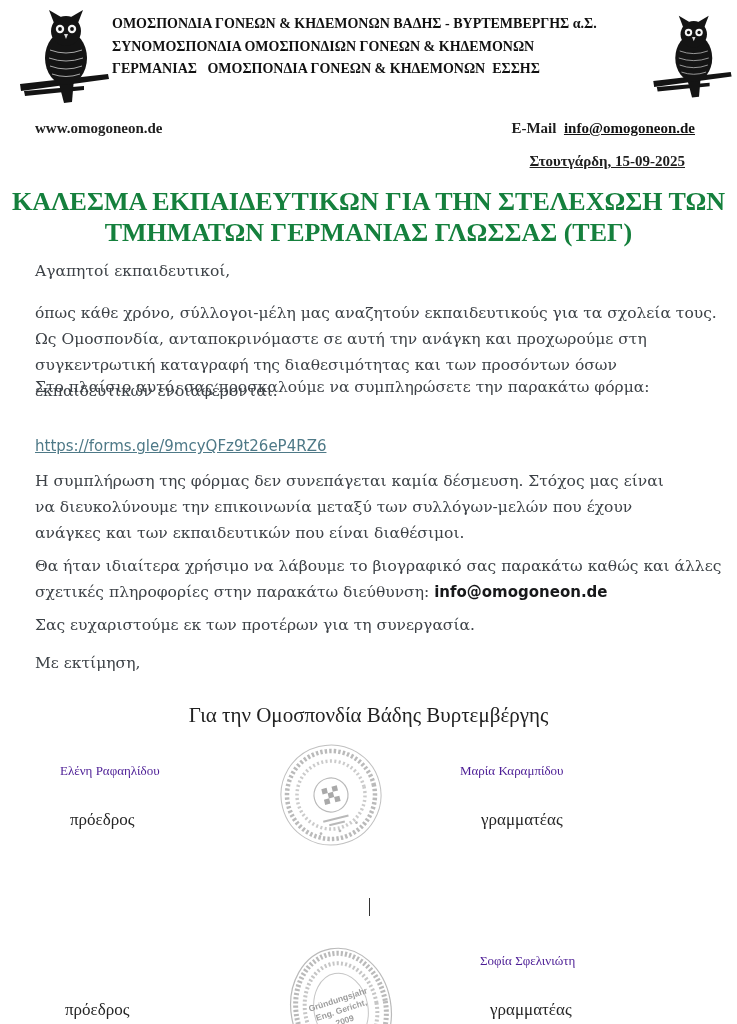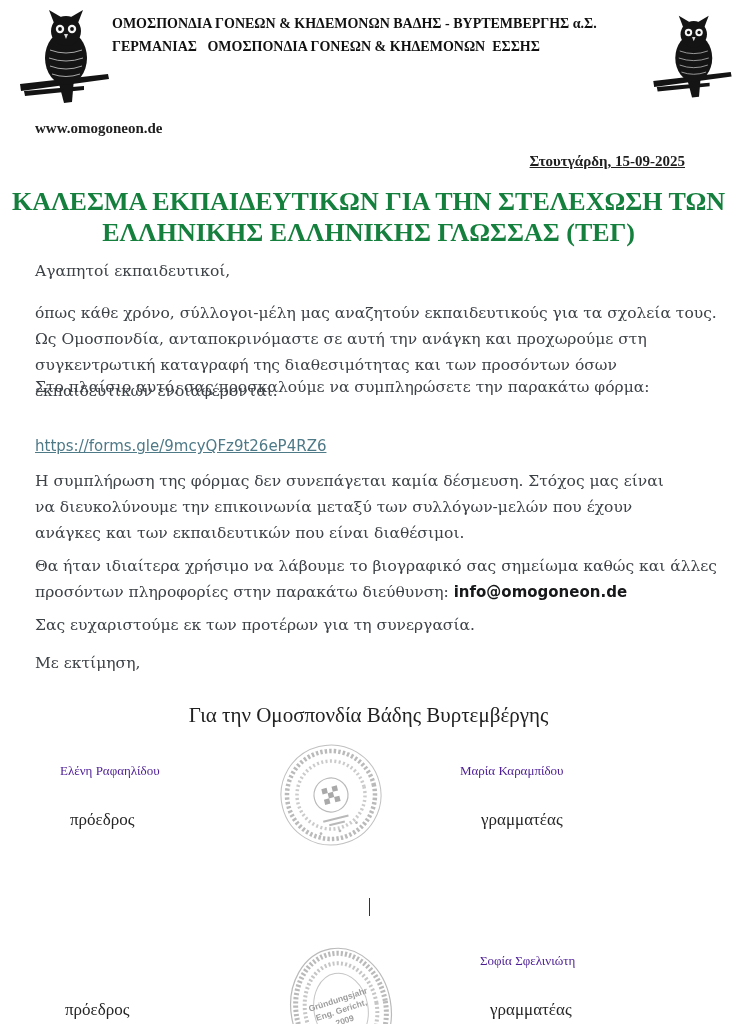--- a/index.html
+++ b/index.html
@@ -90,49 +90,54 @@
     <g stroke="#ffffff" stroke-width="0.9" opacity="0.7">
       <path d="M36 42 Q52 48 68 42" fill="none"></path>
       <path d="M35 50 Q52 56 69 50" fill="none"></path>
       <path d="M36 58 Q52 64 68 58" fill="none"></path>
       <path d="M38 66 Q52 71 66 66" fill="none"></path>
     </g>
   </svg>
 
   <div class="org-block">
     <div>ΟΜΟΣΠΟΝΔΙΑ ΓΟΝΕΩΝ &amp; ΚΗΔΕΜΟΝΩΝ ΒΑΔΗΣ - ΒΥΡΤΕΜΒΕΡΓΗΣ α.Σ.</div>
+    <div>ΣΥΝΟΜΟΣΠΟΝΔΙΑ ΟΜΟΣΠΟΝΔΙΩΝ ΓΟΝΕΩΝ &amp; ΚΗΔΕΜΟΝΩΝ</div>
     <div>ΓΕΡΜΑΝΙΑΣ   ΟΜΟΣΠΟΝΔΙΑ ΓΟΝΕΩΝ &amp; ΚΗΔΕΜΟΝΩΝ  ΕΣΣΗΣ</div>
   </div>
 
   <div class="contact-row">
     <span>www.omogoneon.de</span>
+    <span>
+      <span>E-Mail</span>&nbsp;
+      <span class="email-link">info@omogoneon.de</span>
+    </span>
   </div>
 
   <div class="dateline">Στουτγάρδη, 15-09-2025</div>
 
   <div class="title">
     <div>ΚΑΛΕΣΜΑ ΕΚΠΑΙΔΕΥΤΙΚΩΝ ΓΙΑ ΤΗΝ ΣΤΕΛΕΧΩΣΗ ΤΩΝ</div>
-    <div>ΕΛΛΗΝΙΚΗΣ ΕΛΛΗΝΙΚΗΣ ΓΛΩΣΣΑΣ (ΤΕΓ)</div>
+    <div>ΤΜΗΜΑΤΩΝ ΓΕΡΜΑΝΙΑΣ ΓΛΩΣΣΑΣ (ΤΕΓ)</div>
   </div>
 
   <div class="abs bodytxt sal">Αγαπητοί εκπαιδευτικοί,</div>
 
   <div class="abs bodytxt p1">
     <span class="ln">όπως κάθε χρόνο, σύλλογοι-μέλη μας αναζητούν εκπαιδευτικούς για τα σχολεία τους.</span>
     <span>Ως Ομοσπονδία, ανταποκρινόμαστε σε αυτή την ανάγκη και προχωρούμε στη συγκεντρωτική καταγραφή της διαθεσιμότητας και των προσόντων όσων εκπαιδευτικών ενδιαφέρονται.</span>
   </div>
 
   <div class="abs bodytxt p2">Στο πλαίσιο αυτό, σας προσκαλούμε να συμπληρώσετε την παρακάτω φόρμα:</div>
 
   <a class="abs formlink">https://forms.gle/9mcyQFz9t26eP4RZ6</a>
 
   <div class="abs bodytxt p3">Η συμπλήρωση της φόρμας δεν συνεπάγεται καμία δέσμευση. Στόχος μας είναι να διευκολύνουμε την επικοινωνία μεταξύ των συλλόγων-μελών που έχουν ανάγκες και των εκπαιδευτικών που είναι διαθέσιμοι.</div>
 
   <div class="abs bodytxt p4">
-    <span>Θα ήταν ιδιαίτερα χρήσιμο να λάβουμε το βιογραφικό σας σημείωμα καθώς και άλλες προσόντων πληροφορίες στην παρακάτω διεύθυνση: </span><b>info@omogoneon.de</b>
+    <span>Θα ήταν ιδιαίτερα χρήσιμο να λάβουμε το βιογραφικό σας παρακάτω καθώς και άλλες σχετικές πληροφορίες στην παρακάτω διεύθυνση: </span><b>info@omogoneon.de</b>
   </div>
 
   <div class="abs bodytxt p5">Σας ευχαριστούμε εκ των προτέρων για τη συνεργασία.</div>
   <div class="abs bodytxt closing">Με εκτίμηση,</div>
 
   <div class="sig-org sig-org-1">Για την Ομοσπονδία Βάδης Βυρτεμβέργης</div>
 
   <div class="sig-name" style="left:60px;top:763px;">Ελένη Ραφαηλίδου</div>
   <div class="sig-name" style="left:460px;top:763px;">Μαρία Καραμπίδου</div>
 

